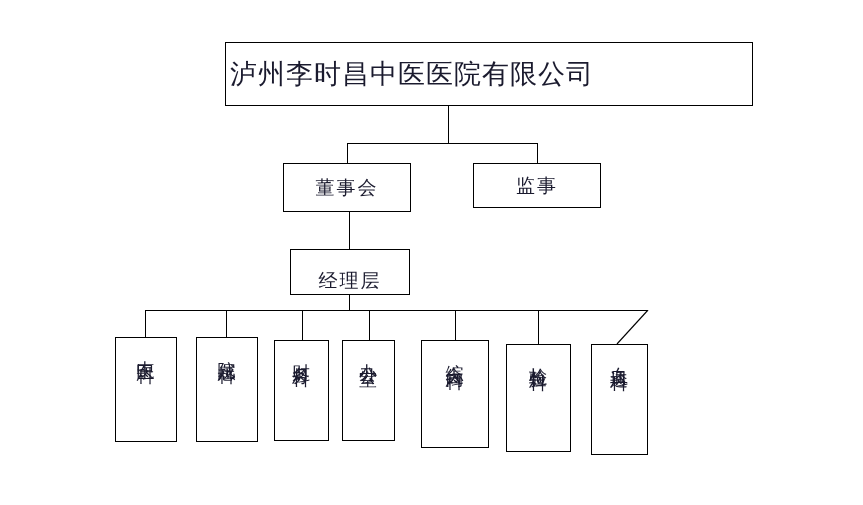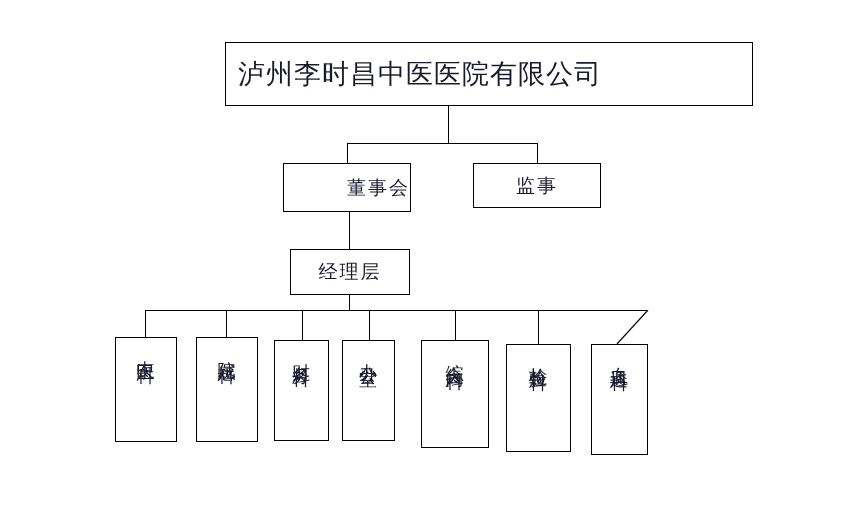--- a/index.html
+++ b/index.html
@@ -22,21 +22,21 @@
     box-sizing: border-box;
     border: 1px solid #000000;
     background: #ffffff;
     display: flex;
     align-items: center;
     justify-content: center;
     color: #1a1a2e;
   }
   .node.root {
     justify-content: flex-start;
-    padding-left: 12px;
+    padding-left: 4px;
     font-size: 27px;
     letter-spacing: 1px;
   }
   .node.mid {
     font-size: 19px;
     letter-spacing: 2px;
   }
   .node.leaf {
     font-size: 18px;
     align-items: flex-start;
@@ -71,31 +71,31 @@
   </div>
 
   <div class="connector v" style="left:448px; top:106px; height:37px;"></div>
 
   <div class="connector h" style="left:347px; top:143px; width:191px;"></div>
 
   <div class="connector v" style="left:347px; top:143px; height:21px;"></div>
 
   <div class="connector v" style="left:537px; top:143px; height:21px;"></div>
 
-  <div class="node mid" style="left:283px; top:163px; width:128px; height:49px;justify-content:flex-end;">
+  <div class="node mid" style="left:283px; top:163px; width:128px; height:49px;">
     <span>董事会</span>
   </div>
 
   <div class="node mid" style="left:473px; top:163px; width:128px; height:45px;font-family:Liberation Mono, monospace;">
     <span>监事</span>
   </div>
 
   <div class="connector v" style="left:349px; top:212px; height:37px;"></div>
 
-  <div class="node mid" style="left:290px; top:249px; width:120px; height:46px;">
+  <div class="node mid" style="left:290px; top:249px; width:120px; height:46px;align-items:flex-end;">
     <span>经理层</span>
   </div>
 
   <div class="connector v" style="left:349px; top:295px; height:16px;"></div>
 
   <div class="connector h" style="left:145px; top:310px; width:503px;"></div>
 
   <div class="connector v" style="left:145px; top:310px; height:30px;"></div>
   <div class="connector v" style="left:226px; top:310px; height:30px;"></div>
   <div class="connector v" style="left:302px; top:310px; height:30px;"></div>

